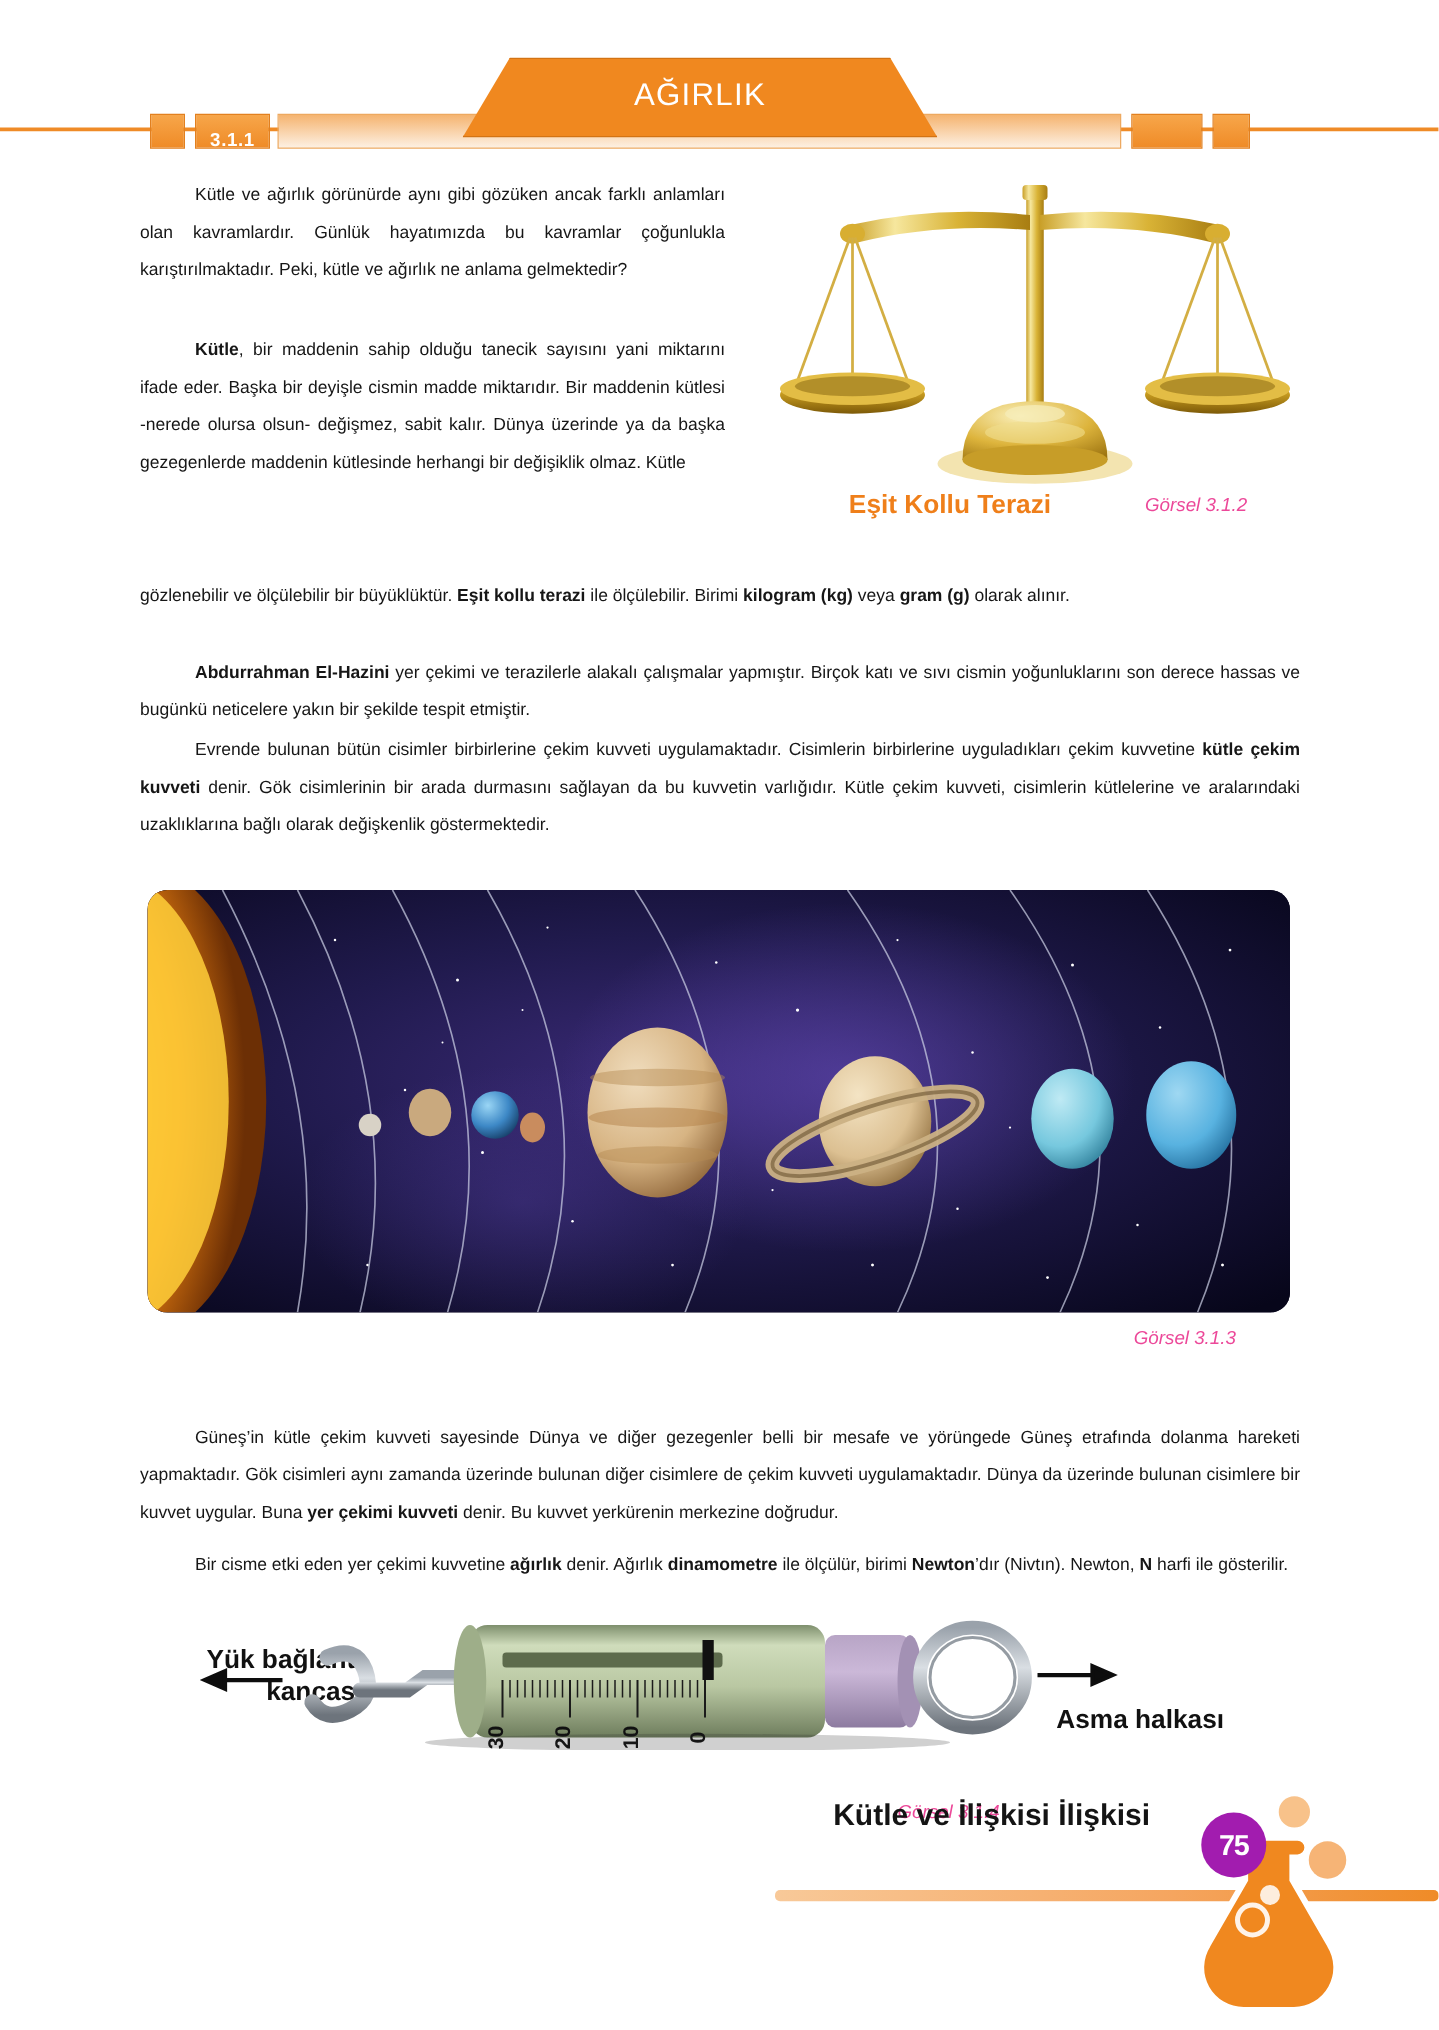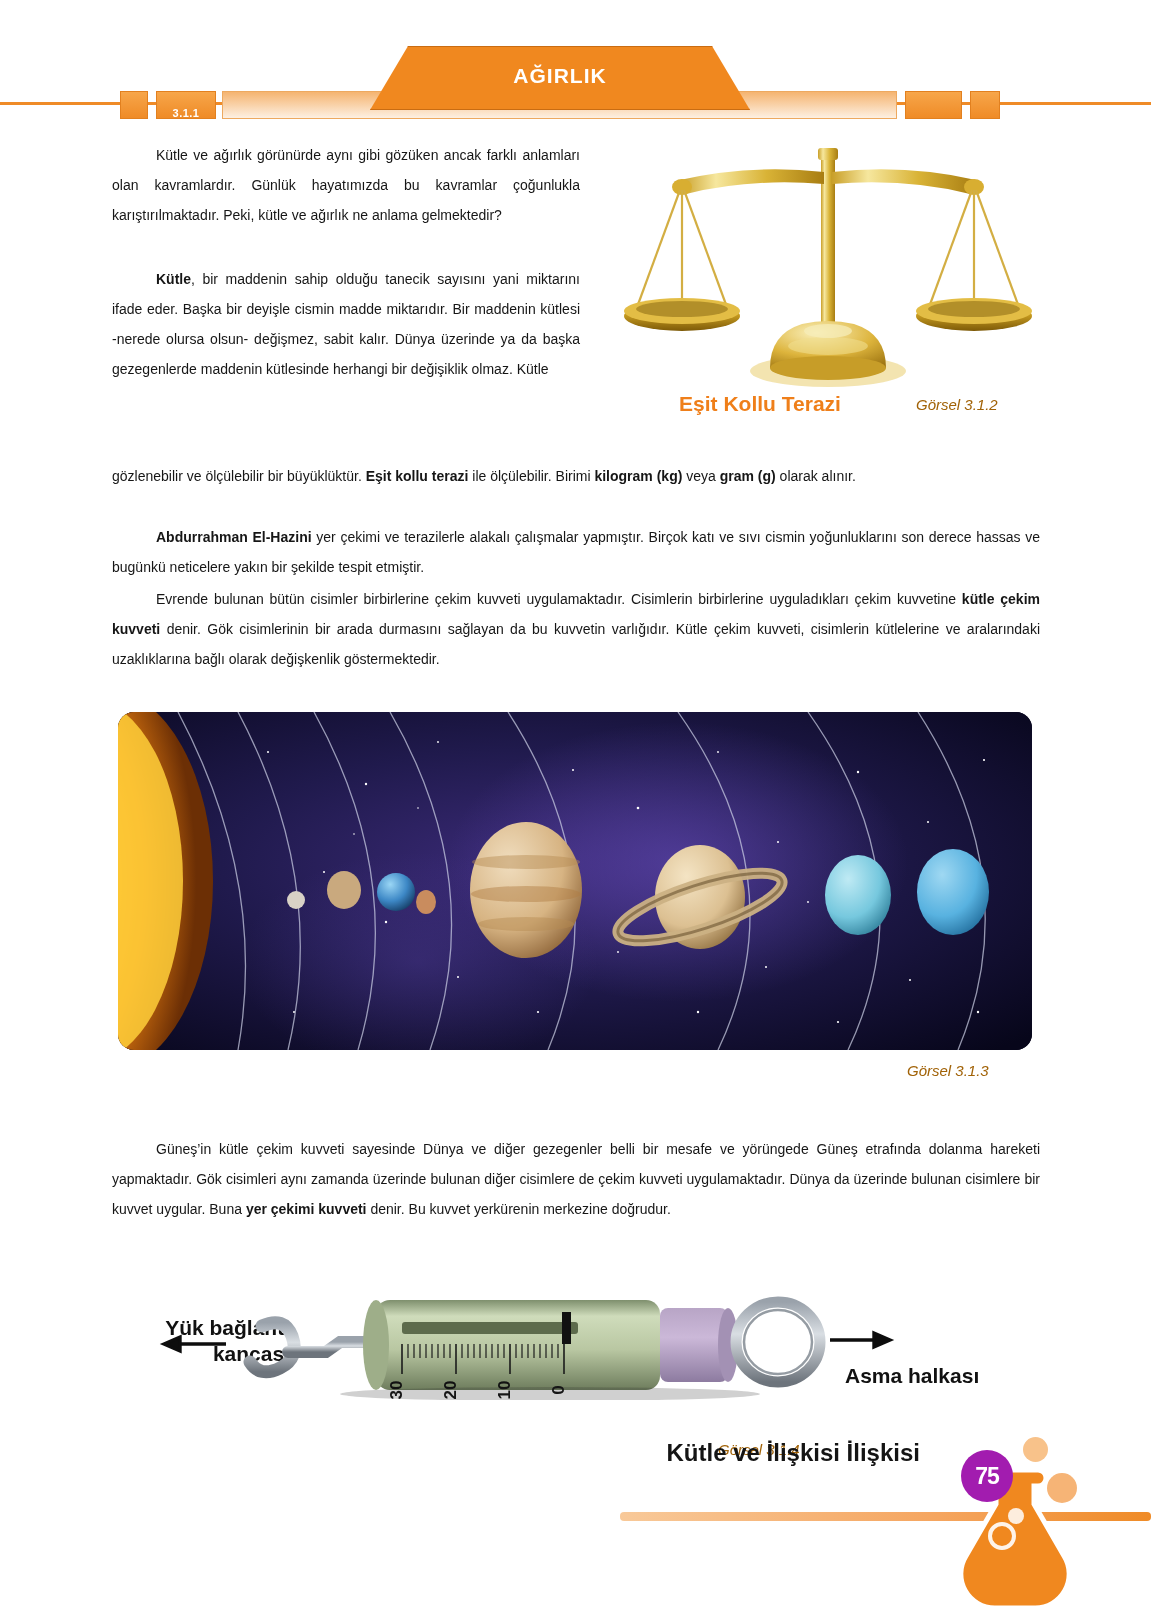--- a/index.html
+++ b/index.html
@@ -51,42 +51,42 @@
     position: absolute;
     left: 222px;
     top: 5px;
     width: 673px;
     height: 26px;
     background: linear-gradient(180deg, #f5b470 0%, #fdf0e2 100%);
     border: 1px solid #eda960;
   }
   .chip-num {
     font-weight: bold;
-    font-size: 11px;
+    font-size: 15px;
     color: #ffffff;
     letter-spacing: 0.5px;
     margin-top: 15px;
   }
   .title-trapezoid {
     position: absolute;
     left: 370px;
     top: 46px;
     width: 378px;
     height: 62px;
     background: #f0881f;
     border: 1px solid #c96c12;
     clip-path: polygon(10% 0%, 90% 0%, 100% 100%, 0% 100%);
     display: flex;
     align-items: center;
     justify-content: center;
   }
   .title-trapezoid .t {
     color: #ffffff;
-    font-weight: bold;
-    font-size: 21px;
+    font-weight: normal;
+    font-size: 25px;
     letter-spacing: 1px;
     margin-top: -4px;
   }
 
   
   .col-text {
     position: absolute;
     font-size: 14px;
     line-height: 30px;
     text-align: justify;
@@ -123,21 +123,21 @@
     width: 280px;
     text-align: center;
     color: #ef7f1a;
     font-weight: bold;
     font-size: 21px;
   }
   .fig-ref {
     position: absolute;
     font-style: italic;
     font-size: 15px;
-    color: #a16207;
+    color: #ec4899;
   }
   #fig312 { left: 916px; top: 396px; }
   #fig313 { left: 907px; top: 1062px; }
   #fig314 { left: 718px; top: 1393px; margin-top: 48px; }
 
   
   .solar {
     position: absolute;
     left: 118px;
     top: 712px;
@@ -262,20 +262,23 @@
   </p>
 
   <p id="para4" class="col-text p-wide indent">
     <b>Abdurrahman El-Hazini</b><span> yer çekimi ve terazilerle alakalı çalışmalar yapmıştır. Birçok katı ve sıvı cismin yoğunluklarını son derece hassas ve bugünkü neticelere yakın bir şekilde tespit etmiştir.</span>
   </p>
 
   <p id="para6" class="col-text p-wide indent">
     <span>Güneş’in kütle çekim kuvveti sayesinde Dünya ve diğer gezegenler belli bir mesafe ve yörüngede Güneş etrafında dolanma hareketi yapmaktadır. Gök cisimleri aynı zamanda üzerinde bulunan diğer cisimlere de çekim kuvveti uygulamaktadır. Dünya da üzerinde bulunan cisimlere bir kuvvet uygular. Buna </span><b>yer çekimi kuvveti</b><span> denir. Bu kuvvet yerkürenin merkezine doğrudur.</span>
   </p>
 
+  <p id="para7" class="col-text p-wide indent">
+    <span>Bir cisme etki eden yer çekimi kuvvetine  </span><b>ağırlık</b><span> denir. Ağırlık </span><b>dinamometre</b><span> ile ölçülür, birimi </span><b>Newton</b><span>’dır (Nivtın). Newton, </span><b>N</b><span> harfi ile gösterilir.</span>
+  </p>
 
   <div class="scale-wrap">
     <svg class="scale-svg" viewBox="0 0 420 262" xmlns="http://www.w3.org/2000/svg">
       <defs>
         <linearGradient id="gold" x1="0" y1="0" x2="0" y2="1">
           <stop offset="0%" stop-color="#f7e9a8"></stop>
           <stop offset="35%" stop-color="#d9b council" stop-opacity="0"></stop>
           <stop offset="40%" stop-color="#e8c65a"></stop>
           <stop offset="100%" stop-color="#b98d16"></stop>
         </linearGradient>

